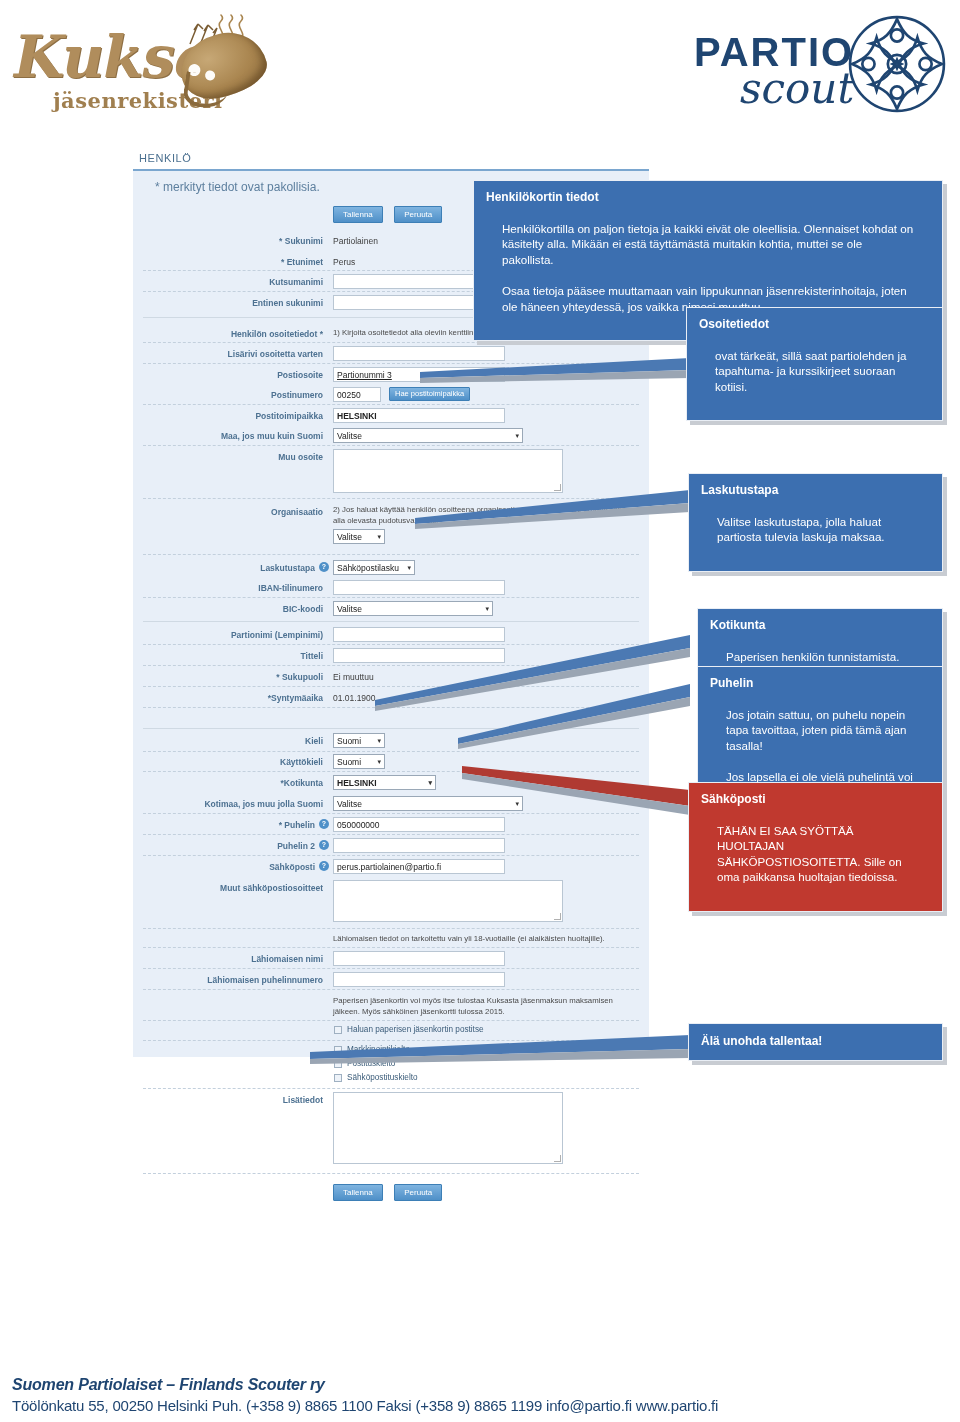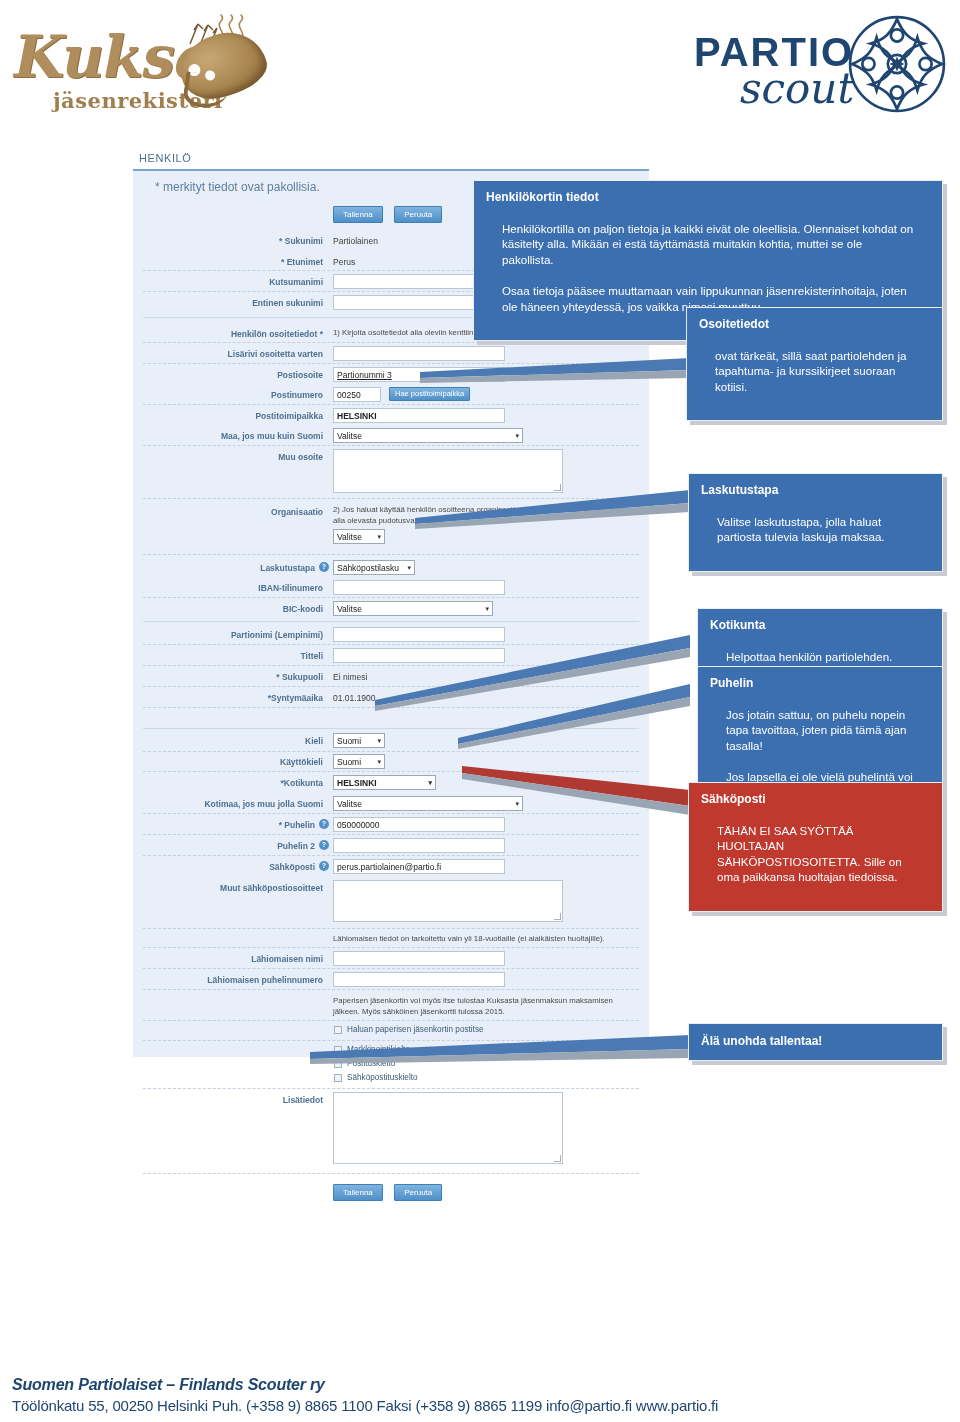--- a/index.html
+++ b/index.html
@@ -360,21 +360,21 @@
     <div class="dash" style="top:473px;"></div>
 
     <div class="row" style="top:477px;">
       <span class="lbl">Titteli</span>
       <span class="inp" style="width:172px;"></span>
     </div>
     <div class="dash" style="top:494px;"></div>
 
     <div class="row" style="top:498px;">
       <span class="lbl">* Sukupuoli</span>
-      <span class="val-static">Ei nimesi</span>
+      <span class="val-static">Ei muuttuu</span>
     </div>
     <div class="dash" style="top:515px;"></div>
 
     <div class="row" style="top:519px;">
       <span class="lbl">*Syntymäaika</span>
       <span class="val-static">01.01.1900</span>
     </div>
     <div class="dash" style="top:536px;"></div>
 
     <div class="solidline" style="top:557px;"></div>
@@ -503,21 +503,21 @@
 <div class="callout" style="left:688px; top:473px; width:255px;">
   <div class="c-title">Laskutustapa</div>
   <div class="c-body">
     <p>Valitse laskutustapa, jolla haluat partiosta tulevia laskuja maksaa.</p>
   </div>
 </div>
 
 <div class="callout" style="left:697px; top:608px; width:246px;">
   <div class="c-title">Kotikunta</div>
   <div class="c-body">
-    <p>Helpottaa henkilön partiolehden.</p>
+    <p>Paperisen henkilön tunnistamista.</p>
   </div>
 </div>
 
 <div class="callout" style="left:697px; top:666px; width:246px;">
   <div class="c-title">Puhelin</div>
   <div class="c-body">
     <p>Jos jotain sattuu, on puhelu nopein tapa tavoittaa, joten pidä tämä ajan tasalla!</p>
     <p>Jos lapsella ei ole vielä puhelintä voi tähän laittaa 000000000.</p>
   </div>
 </div>

